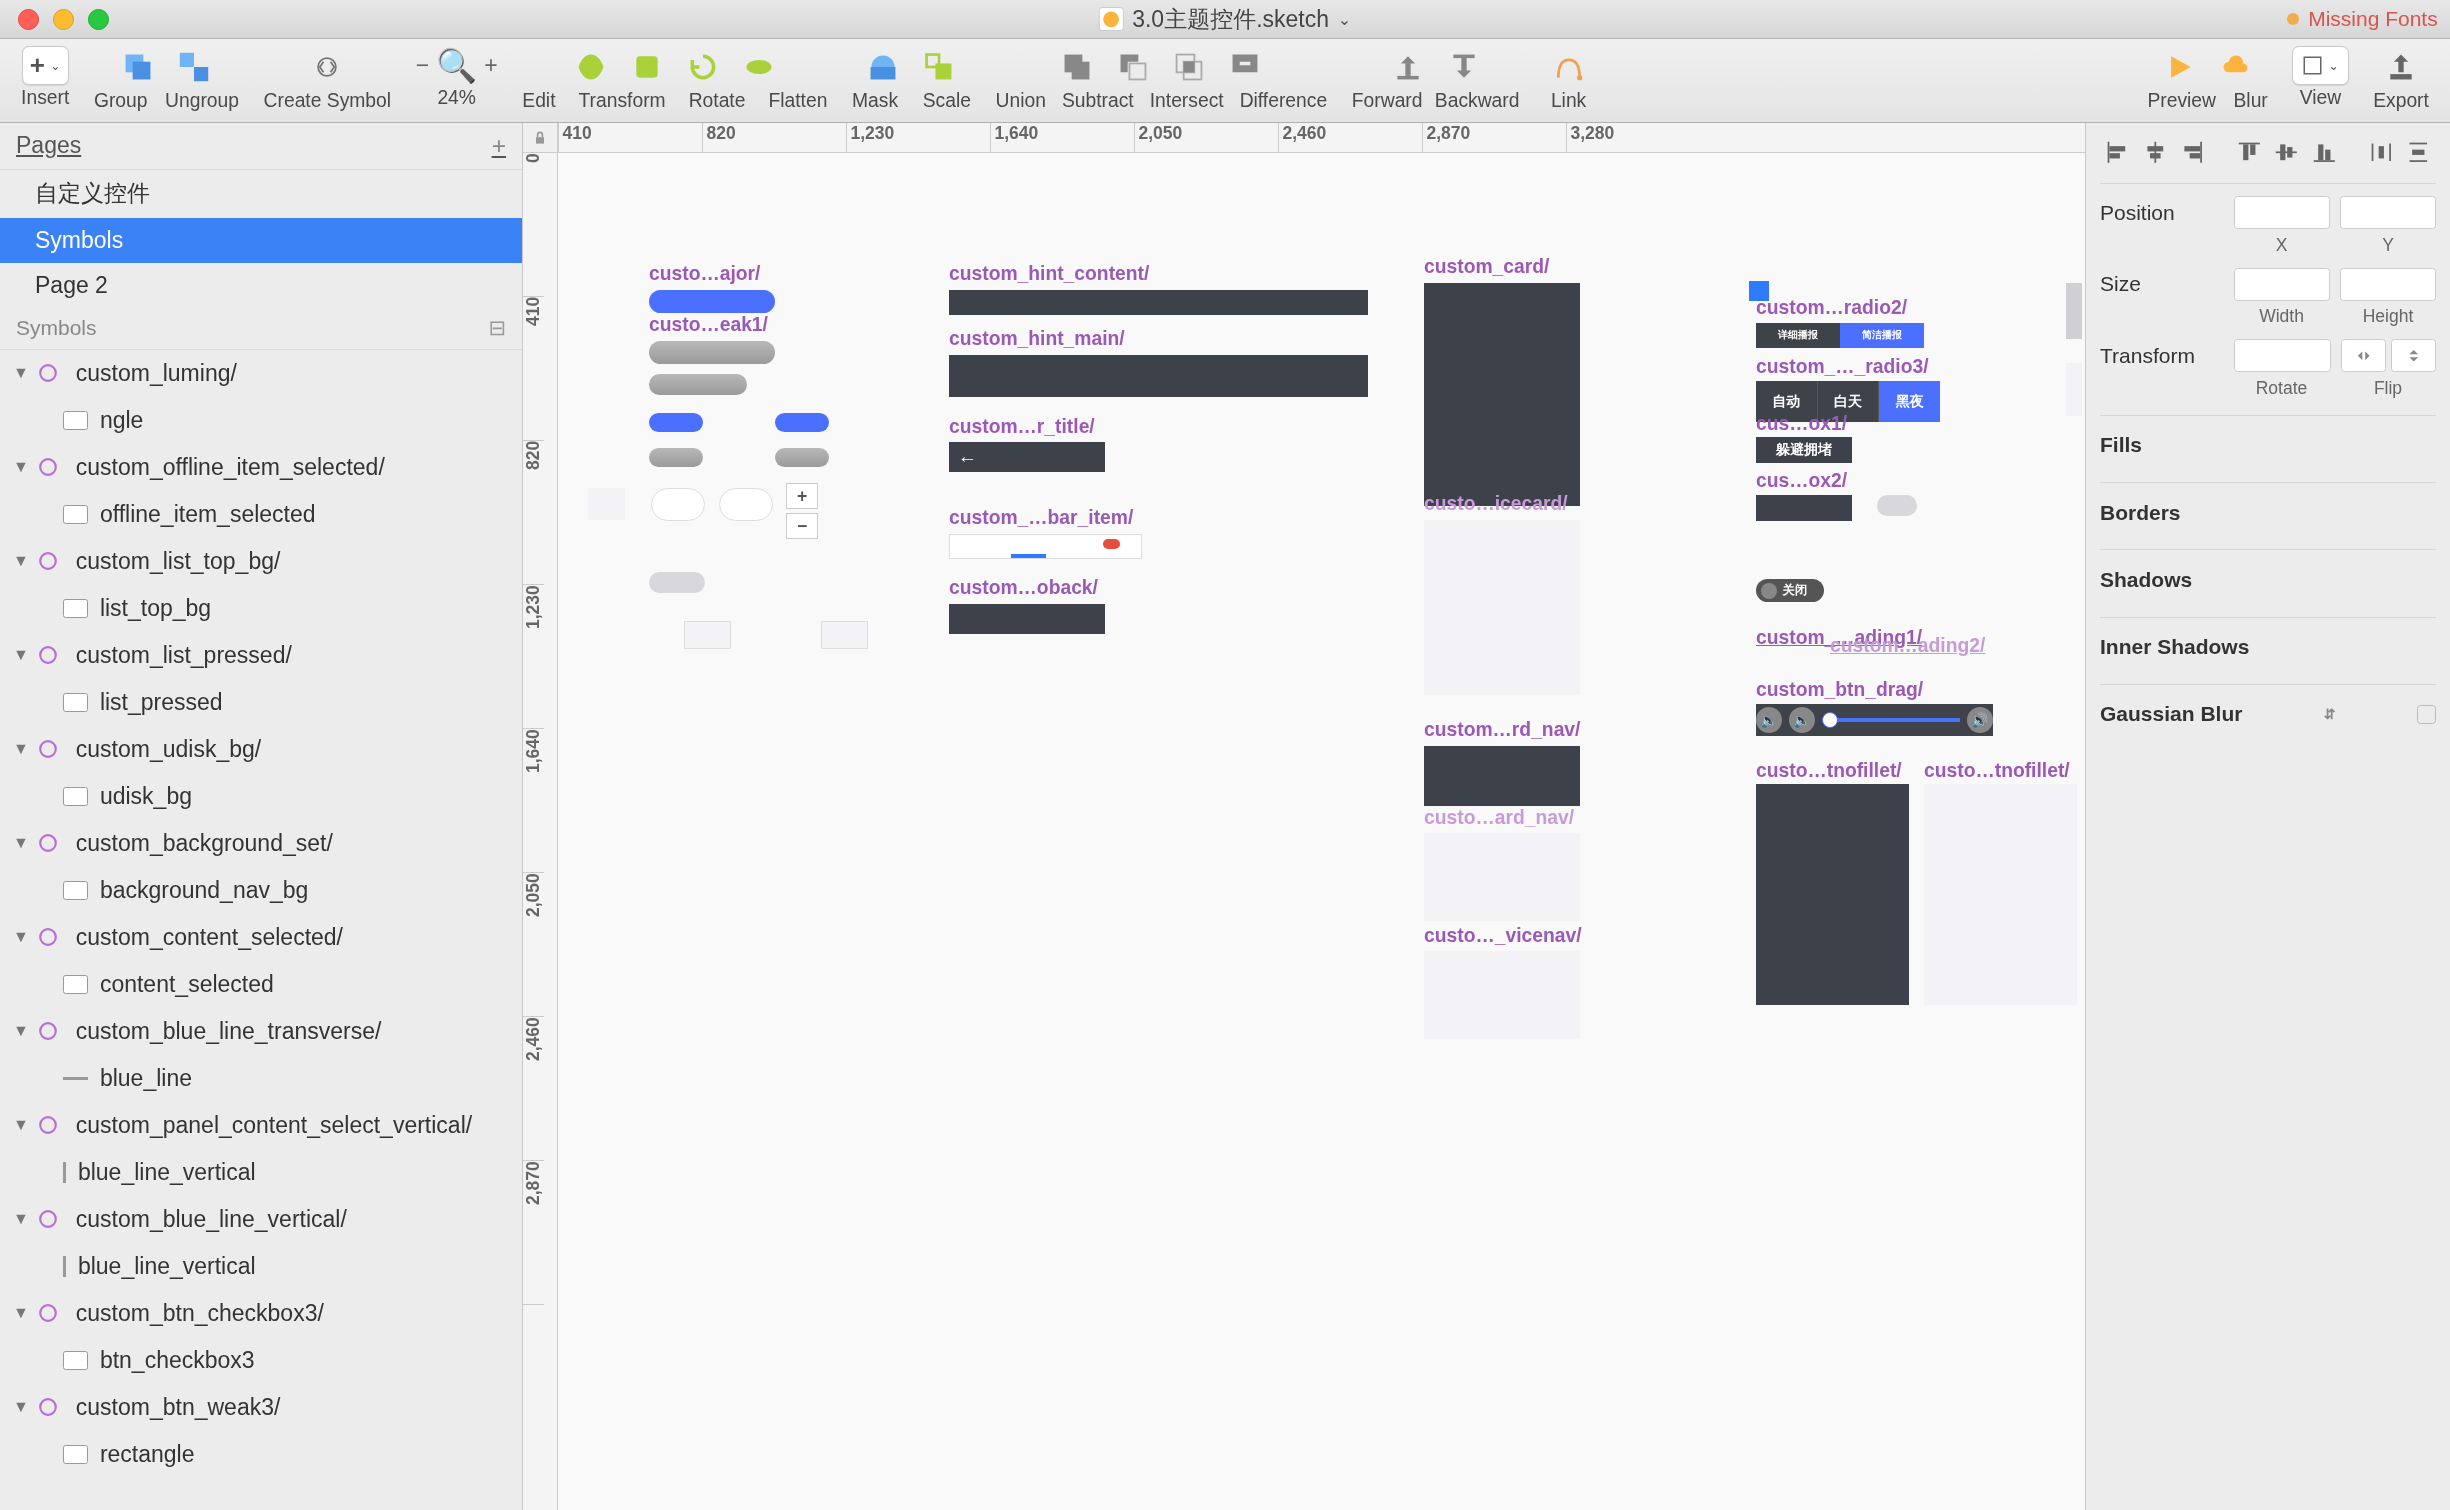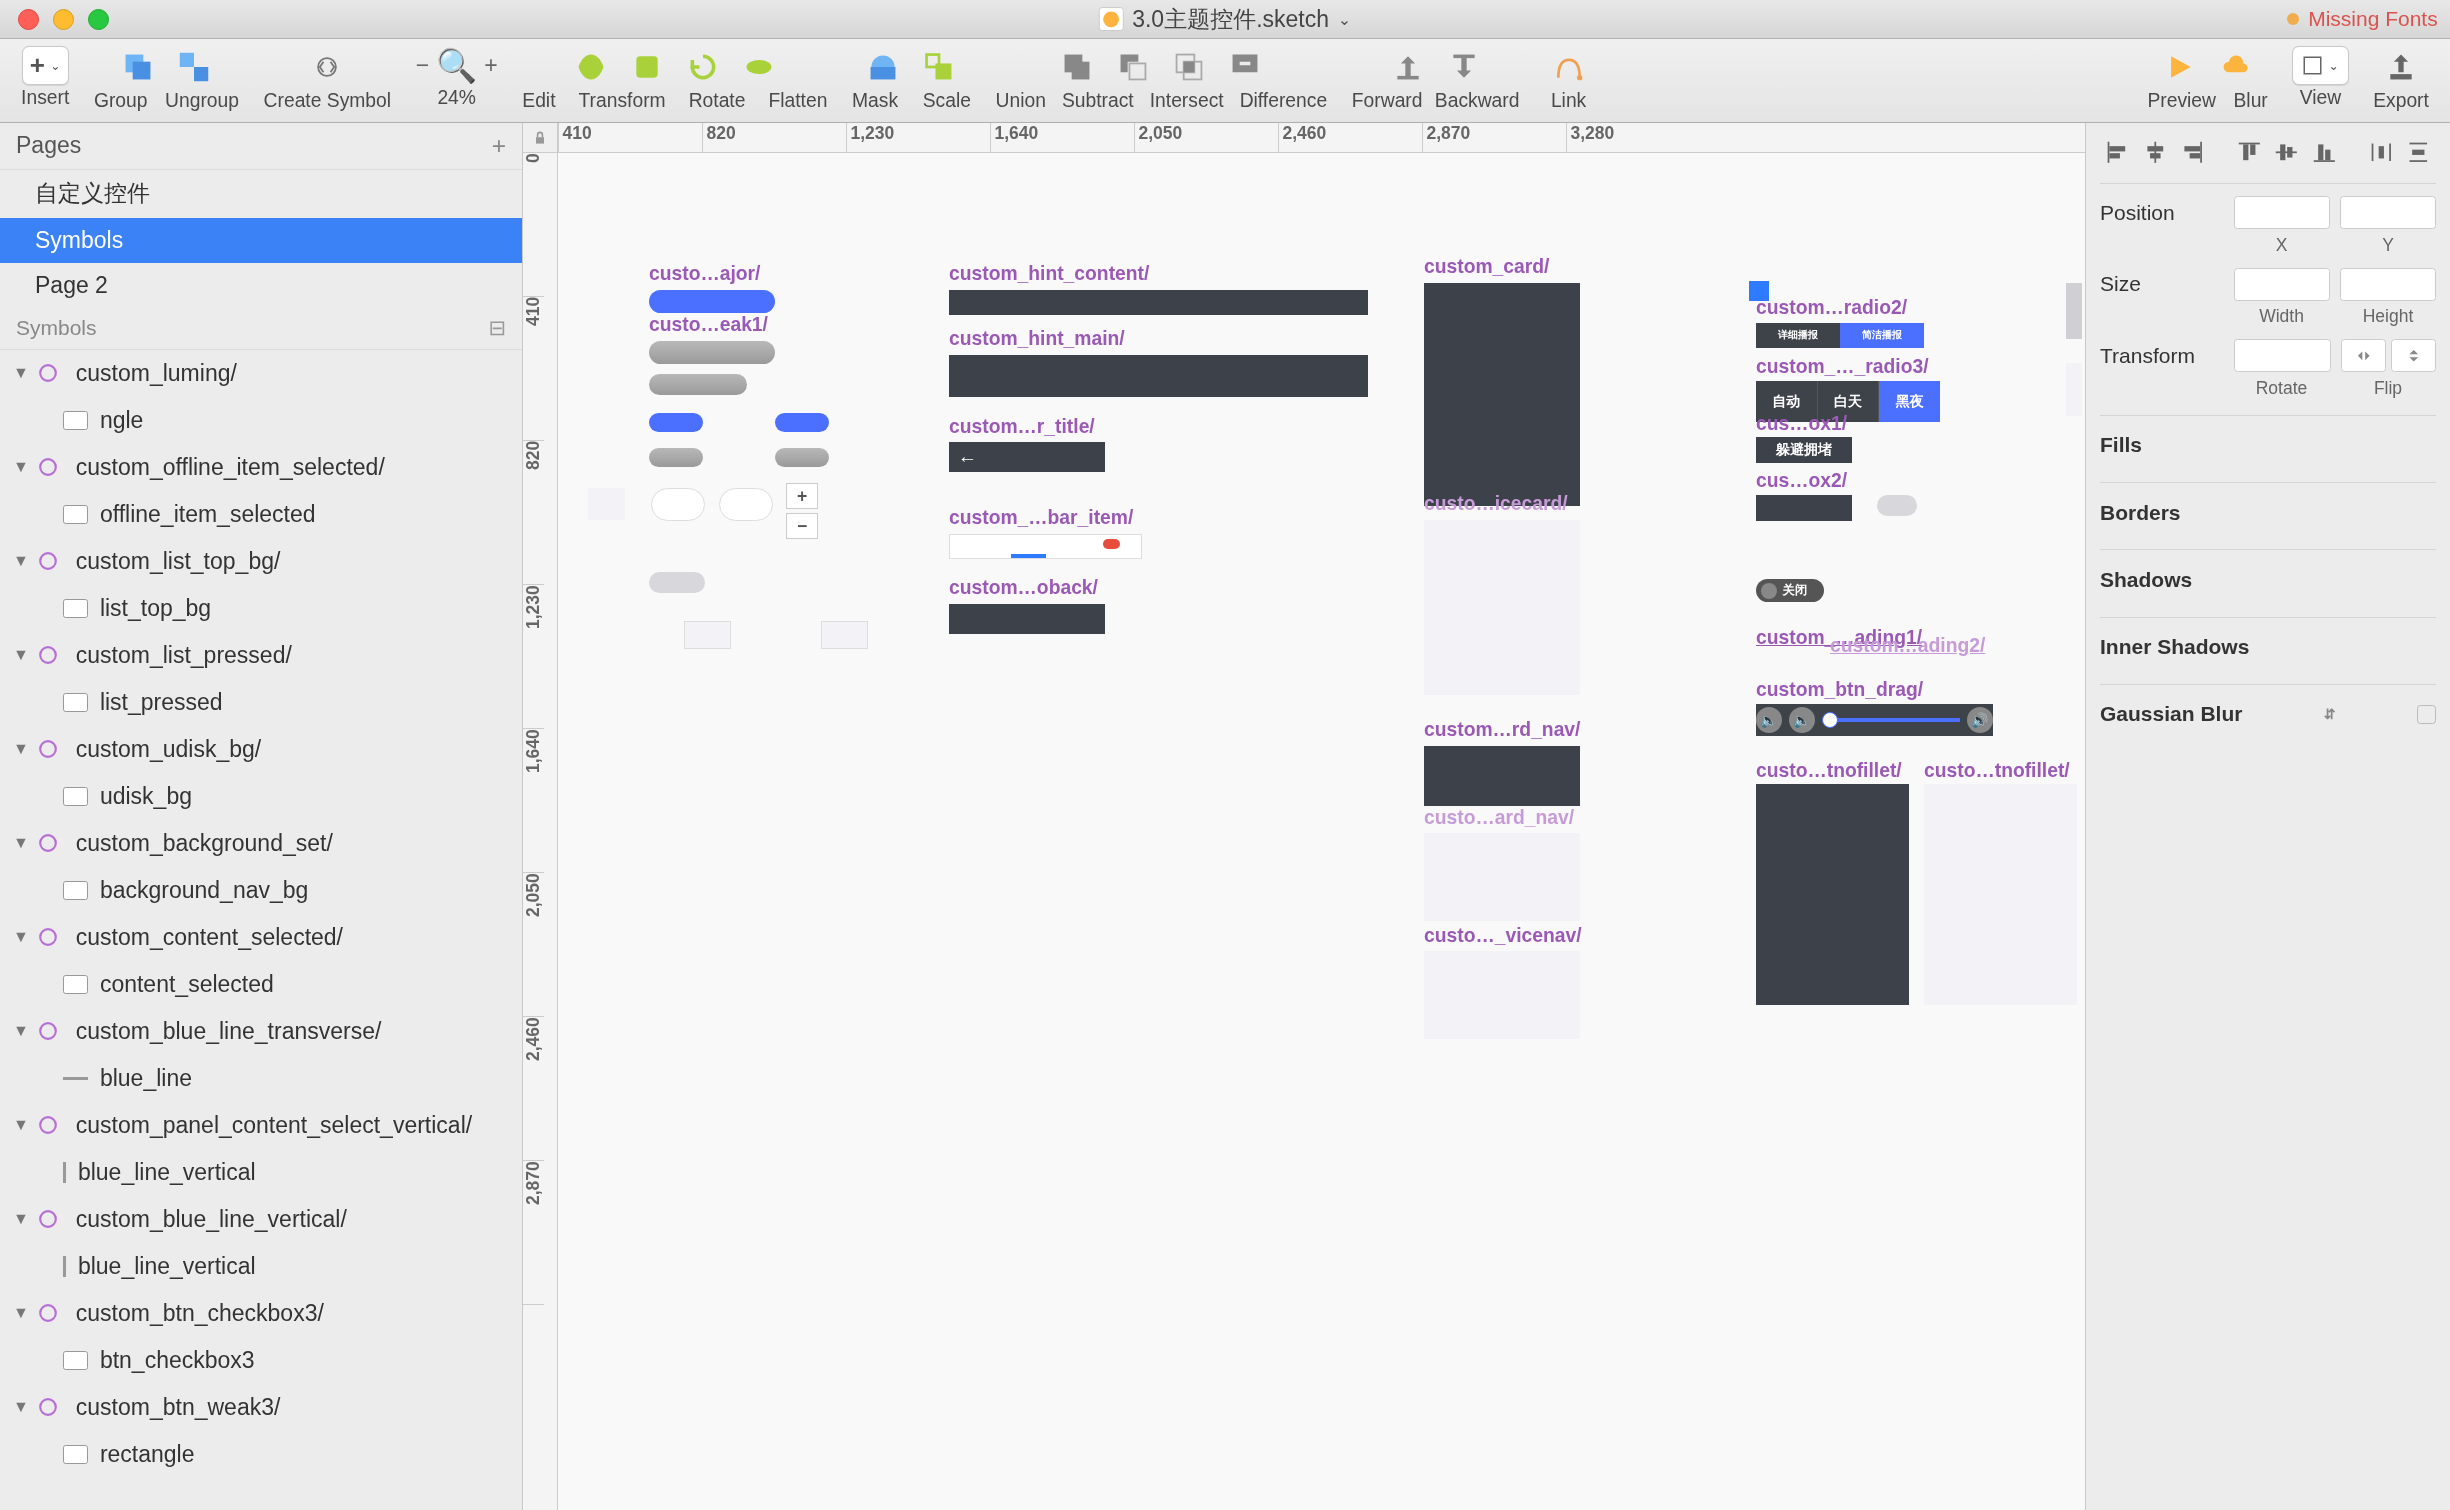--- a/index.html
+++ b/index.html
@@ -30,21 +30,21 @@
 .insert-btn .chev { font-size: 12.3px; color: #555; }
 
 .zoom { display: flex; align-items: center; gap: 7px; }
 .zoom .mag { font-size: 33px; }
 .zoom .minus,.zoom .plus { font-size: 23px; color: #666; }
 .flex-spacer { flex: 1; }
 
 .main { display: flex; height: calc(1510px - 39px - 84px); }
 
 .sidebar { width: 523px; background: #ececec; border-right: 0.9px solid #c8c8c8; overflow-y: auto; }
-.pages-header { display: flex; justify-content: space-between; padding: 8.8px 16px; font-size: 23px; color: #555; border-bottom: 0.9px solid #dcdcdc; }
+.pages-header { display: flex; justify-content: space-between; padding: 8.8px 16px; font-size: 23px; color: #555; border-bottom: 0.9px solid #dcdcdc; text-decoration: underline; }
 .pages-header .add { color: #888; font-size: 24.6px; cursor: pointer; }
 .page-item { padding: 8.8px 35px; font-size: 23px; color: #333; }
 .page-item.selected { background: #3b82f6; color: #fff; border-radius: 0; }
 .symbols-header { display: flex; justify-content: space-between; padding: 8.8px 16px; font-size: 21px; color: #888; border-bottom: 0.9px solid #dcdcdc; }
 .symbols-header .collapse { color: #999; }
 
 .layer-row { display: flex; align-items: center; height: 47px; padding-left: 7px; font-size: 23px; color: #333; }
 .layer-row .tri { width: 21px; text-align: center; color: #777; font-size: 16px; }
 .layer-row .sym-icon { width: 32px; height: 32px; margin-right: 12.3px; display: inline-flex; align-items: center; justify-content: center; }
 .layer-row.level1 { padding-left: 10.5px; }

